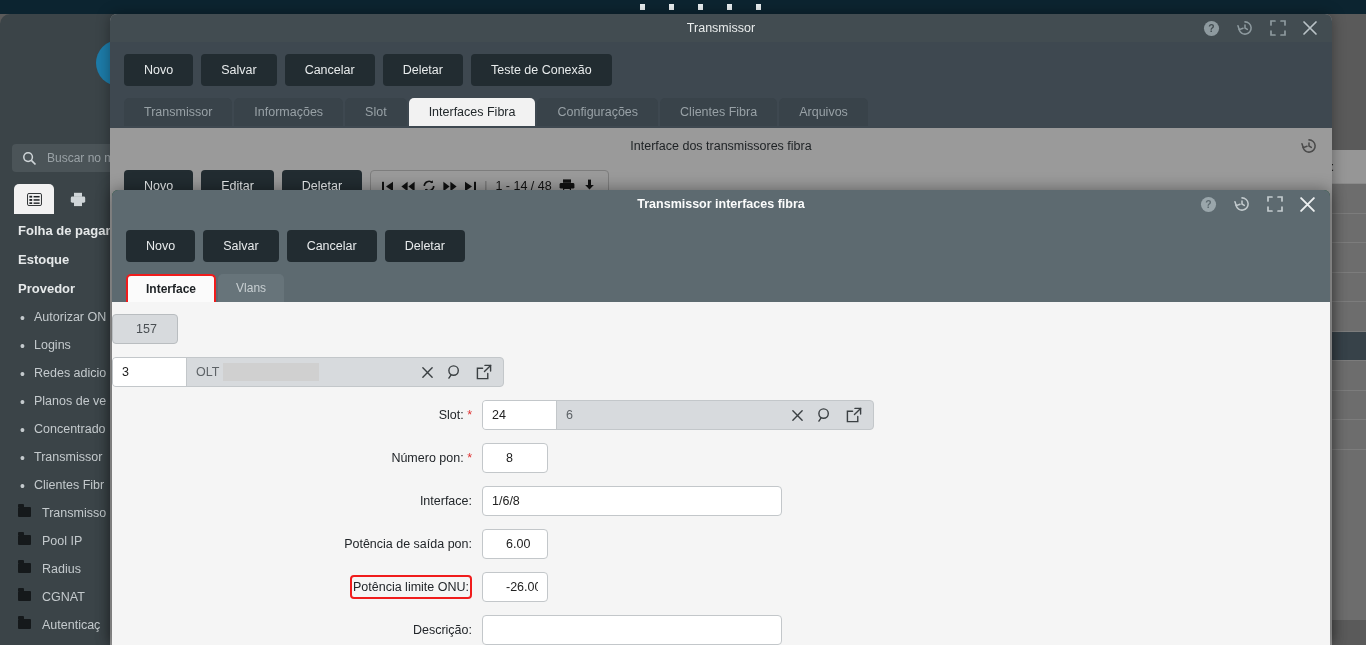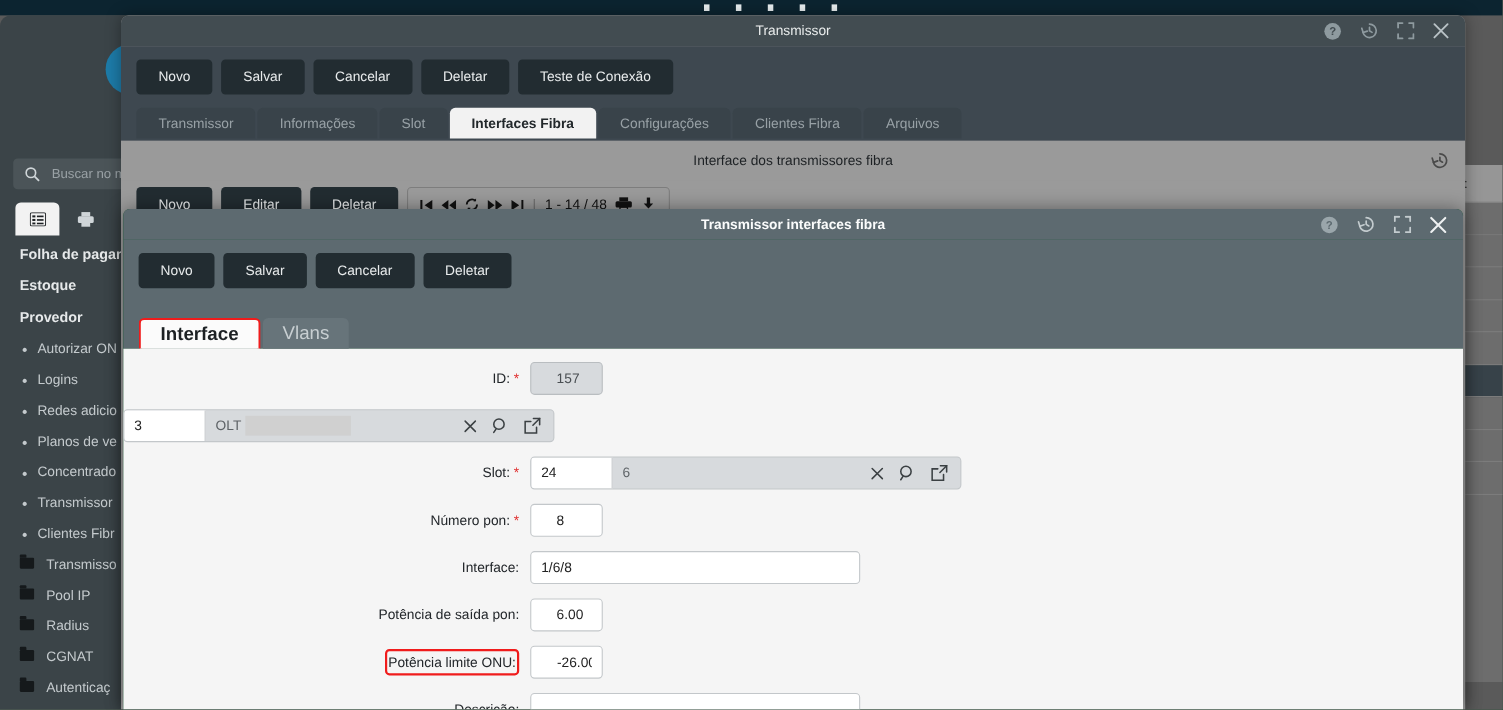--- a/index.html
+++ b/index.html
@@ -124,21 +124,21 @@
     font-family: "Liberation Sans", sans-serif; font-size: 12.5px;
     border-radius: 4px; height: 32px; padding: 0 20px; cursor: pointer;
   }
   .tabrow { display: flex; gap: 2px; padding: 12px 14px 0 14px; }
   .tab {
     height: 28px; padding: 0 20px; font-size: 12.5px;
     display: flex; align-items: center; cursor: pointer;
     border-radius: 5px 5px 0 0;
     background: #39434a; color: #98a1a6;
   }
-  .tab.active { background: #f2f2f2; color: #22282b; font-weight: bold; }
+  .tab.active { background: #f2f2f2; color: #22282b; font-weight: normal; }
 
   
   .sub-head {
     position: relative; height: 36px; background: #9a9a9a;
     display: flex; align-items: center; justify-content: center;
   }
   .sub-head-title { color: #1d2124; font-size: 12.5px; }
   .sub-head .hist { position: absolute; right: 14px; top: 9px; }
   .grid-toolbar { display: flex; align-items: center; gap: 8px; padding: 6px 14px 0 14px; }
   .pager {
@@ -159,24 +159,24 @@
     overflow: hidden;
   }
   .dlg-inner-header {
     position: relative; height: 28px; background: #5d6a70;
     display: flex; align-items: center; justify-content: center;
   }
   .dlg-inner-title { color: #fbfcfc; font-size: 12.5px; font-weight: bold; }
   .dlg-inner-body { background: #5d6a70; padding-bottom: 0; }
   .inner-tabrow { display: flex; gap: 2px; padding: 12px 14px 0 14px; }
   .inner-tab {
-    height: 28px; padding: 0 18px; font-size: 17px;
+    height: 28px; padding: 0 18px; font-size: 12px;
     display: flex; align-items: center; cursor: pointer;
     border-radius: 5px 5px 0 0;
-    background: #67747a; color: #c8cfd2; margin-top: 15px;
+    background: #67747a; color: #c8cfd2;
   }
   .inner-tab.active {
     background: #fbfbfb; color: #1d2124; font-weight: bold;
     border: 2px solid #f01c1c; border-bottom: none;
   }
   .form-area { background: #f5f5f5; height: 355px; padding-top: 12px; }
 
   .frow { display: flex; align-items: center; margin-bottom: 13px; }
   .flabel {
     width: 370px; text-align: right; padding-right: 10px;
@@ -470,24 +470,20 @@
       </div>
       <div class="inner-tabrow">
         <div class="inner-tab active">Interface</div>
         <div class="inner-tab">Vlans</div>
       </div>
     </div>
 
     <div class="form-area">
 
       <div class="frow">
-        <div class="flabel">
-          <span>ID:</span>
-          <span class="req">*</span>
-        </div>
         <input class="inp w-small readonly" readonly="" value="157" style="">
       </div>
 
       <div class="frow">
         <div class="lookup">
           <input class="key" value="3" style="">
           <div class="desc">
             <span>OLT</span>
               <span class="redact"></span>
           </div>

